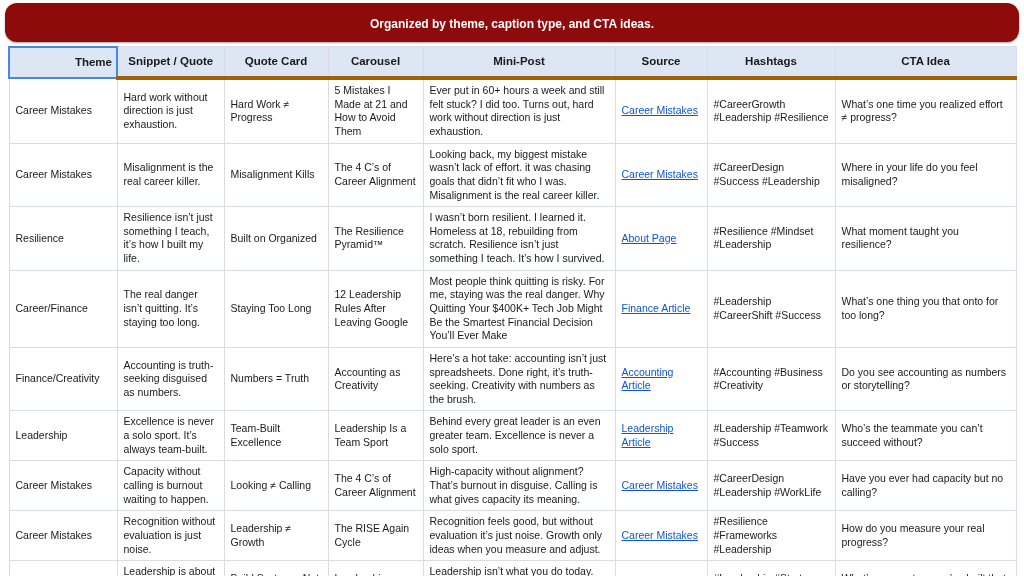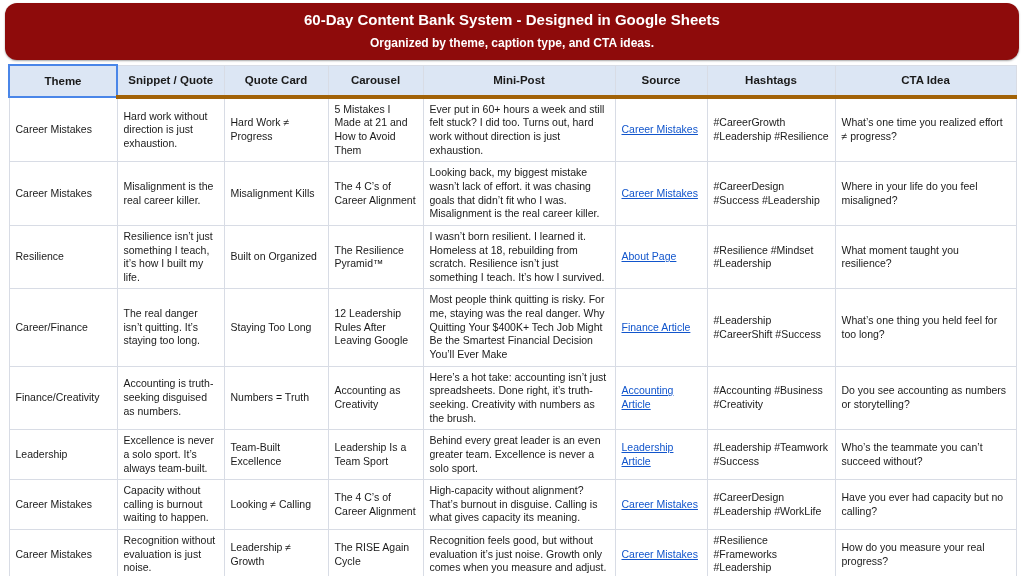--- a/index.html
+++ b/index.html
@@ -48,34 +48,34 @@
   table.sheet thead th{
     background:var(--header-bg,#dce6f4);
     font-weight:bold;
     font-size:11.5px;
     text-align:center;
     padding:7px 4px;
     border-bottom:4px solid #a16207;
   }
   table.sheet thead th.selected{
     border:2px solid var(--selected-cell-border,#4a86e8);
+    text-align:right;
   }
   td a{
     color:var(--link,#1155cc);
     text-decoration:underline;
     cursor:pointer;
   }
 </style>
 </head>
 <body>
 
 <div class="page">
 
   <div class="banner">
-    <div class="title">60-Day Content Bank System - Designed in Google Sheets</div>
     <div class="subtitle">Organized by theme, caption type, and CTA ideas.</div>
   </div>
 
   <div class="sheet-wrap">
     <table class="sheet">
       <colgroup>
         <col style="width:108px">
           <col style="width:107px">
           <col style="width:104px">
           <col style="width:95px">
@@ -128,21 +128,21 @@
             <td>What moment taught you resilience?</td>
           </tr>
           <tr>
             <td>Career/Finance</td>
             <td>The real danger isn’t quitting. It’s staying too long.</td>
             <td>Staying Too Long</td>
             <td>12 Leadership Rules After Leaving Google</td>
             <td>Most people think quitting is risky. For me, staying was the real danger. Why Quitting Your $400K+ Tech Job Might Be the Smartest Financial Decision You’ll Ever Make</td>
             <td><a href="#">Finance Article</a></td>
             <td>#Leadership #CareerShift #Success</td>
-            <td>What’s one thing you held feel for too long?</td>
+            <td>What’s one thing you that onto for too long?</td>
           </tr>
           <tr>
             <td>Finance/Creativity</td>
             <td>Accounting is truth-seeking disguised as numbers.</td>
             <td>Numbers = Truth</td>
             <td>Accounting as Creativity</td>
             <td>Here’s a hot take: accounting isn’t just spreadsheets. Done right, it’s truth-seeking. Creativity with numbers as the brush.</td>
             <td><a href="#">Accounting Article</a></td>
             <td>#Accounting #Business #Creativity</td>
             <td>Do you see accounting as numbers or storytelling?</td>
@@ -165,21 +165,21 @@
             <td>High-capacity without alignment? That’s burnout in disguise. Calling is what gives capacity its meaning.</td>
             <td><a href="#">Career Mistakes</a></td>
             <td>#CareerDesign #Leadership #WorkLife</td>
             <td>Have you ever had capacity but no calling?</td>
           </tr>
           <tr>
             <td>Career Mistakes</td>
             <td>Recognition without evaluation is just noise.</td>
             <td>Leadership ≠ Growth</td>
             <td>The RISE Again Cycle</td>
-            <td>Recognition feels good, but without evaluation it’s just noise. Growth only comes when you measure and adjust.</td>
+            <td>Recognition feels good, but without evaluation it’s just noise. Growth only ideas when you measure and adjust.</td>
             <td><a href="#">Career Mistakes</a></td>
             <td>#Resilience #Frameworks #Leadership</td>
             <td>How do you measure your real progress?</td>
           </tr>
           <tr>
             <td>Leadership</td>
             <td>Leadership is about building systems that outlast you.</td>
             <td>Build Systems, Not Tasks</td>
             <td>Leadership Beyond Tasks</td>
             <td>Leadership isn’t what you do today. it’s what survives without you tomorrow. Systems outlast heroes.</td>

